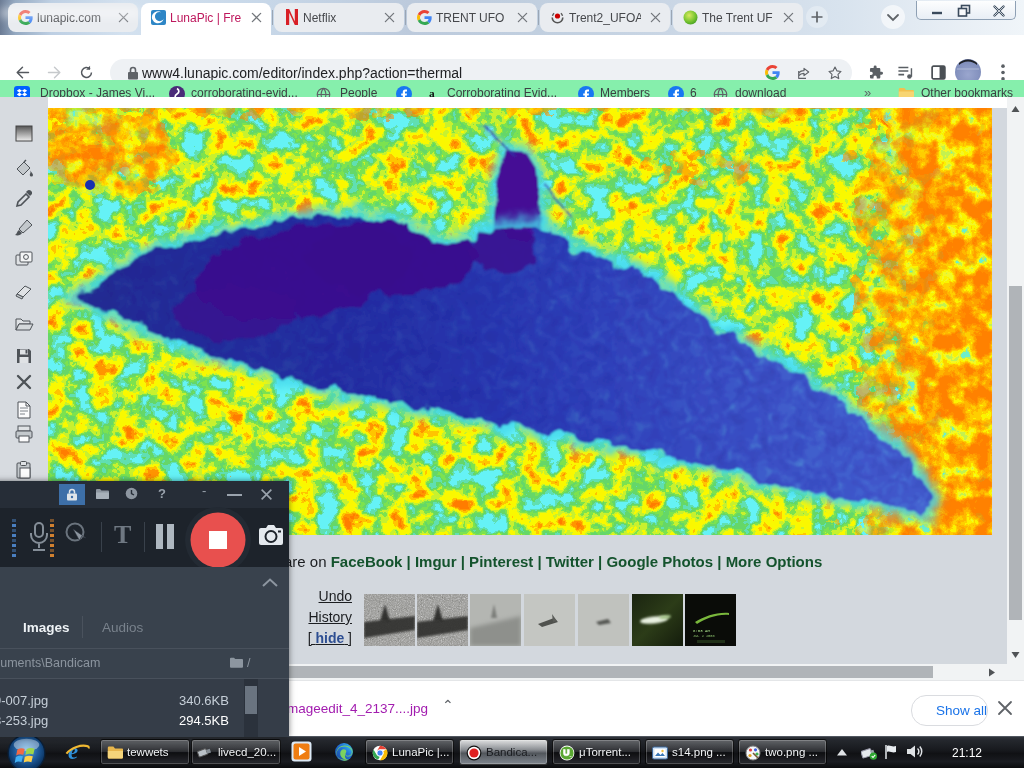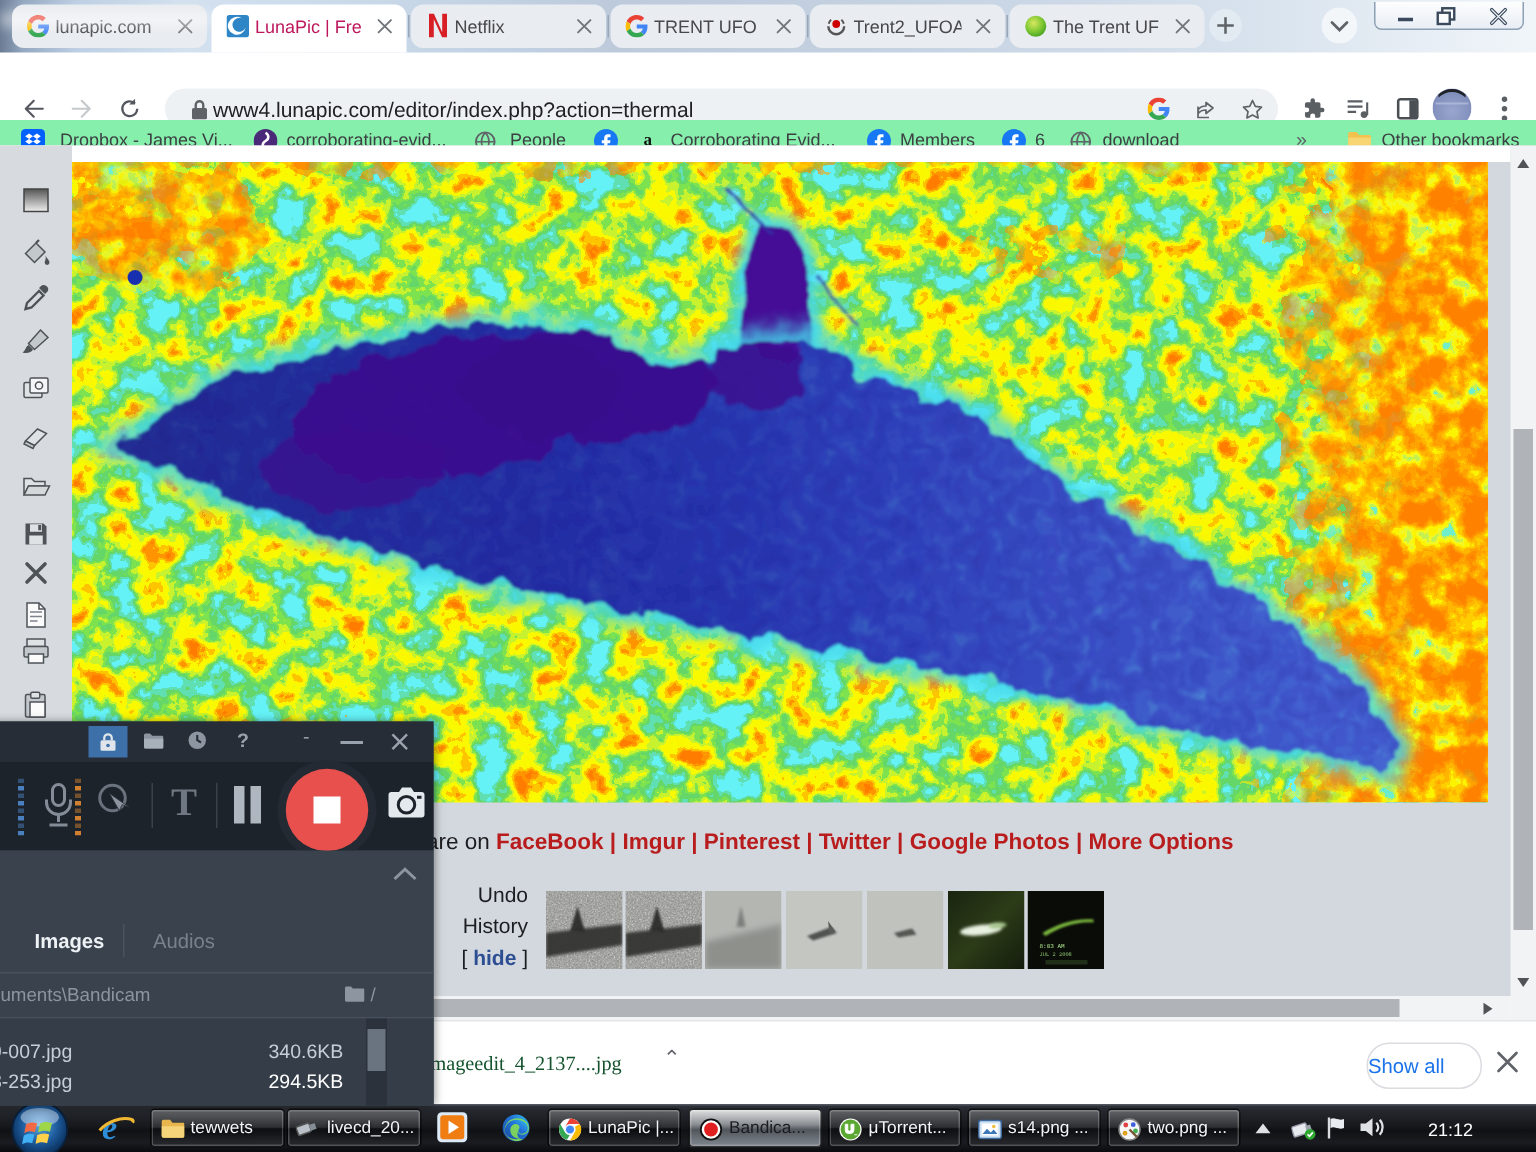--- a/index.html
+++ b/index.html
@@ -22,34 +22,34 @@
 #urltxt { position:absolute; left:32px; top:6px; font-size:14px; color:#202124; letter-spacing:0; }
 
 #bookbar { left:0; top:80px; width:1024px; height:27px; background:#86efac; }
 .bkitem { position:absolute; top:6px; font-size:12px; color:#3c4043; white-space:nowrap; }
 
 #page { left:0; top:97px; width:1024px; height:567px; background:#d3d8de; }
 #pagetop { position:absolute; left:0; top:0; width:1007px; height:11px; background:#fff; }
 #toolstrip { position:absolute; left:0; top:0; width:48px; height:567px; background:#d7dbe0; }
 #thermal { position:absolute; left:48px; top:11px; width:944px; height:427px; }
 #sharerow { position:absolute; left:284px; font-size:15px; color:#1b1d20; white-space:nowrap; }
-#sharerow b { color:#b91c1c; }
-#undoblk { position:absolute; left:296px; top:0; width:56px; text-align:right; font-size:14px; color:#1b1d20; line-height:21px; }
+#sharerow b { color:#14532d; }
+#undoblk { position:absolute; left:296px; top:0; width:56px; text-align:right; font-size:14px; color:#1b1d20; line-height:21px;text-decoration:underline; }
 #undoblk b { color:#2d4e92; }
 .thumb { position:absolute; top:0; width:51px; height:52px; }
 
 #vscroll { position:absolute; right:0; top:97px; width:17px; height:567px; background:#f1f3f4; }
 #vthumb { position:absolute; left:2px; top:189px; width:13px; height:334px; background:#b0b4b8; }
 #hscroll { position:absolute; left:0; top:664px; width:1007px; height:16px; background:#f1f3f4; }
 #hthumb { position:absolute; left:280px; top:2px; width:653px; height:12px; background:#b0b4b8; }
 
 #dlbar { left:0; top:680px; width:1024px; height:56px; background:#fff; border-top:1px solid #e4e6e8; }
-#dlname { position:absolute; left:287px; top:20px; font-size:13.5px; color:#14532d;font-family:Liberation Serif, serif; }
+#dlname { position:absolute; left:287px; top:20px; font-size:13.5px; color:#a21caf; }
 #dlchev { position:absolute; left:442px; top:16px; font-size:14px; color:#5f6368; }
-#showall { position:absolute; left:911px; top:14px; width:77px; height:31px; border:1px solid #dadce0; border-radius:15px; color:#1a73e8; font-size:13.5px; text-align:left; line-height:29px; }
+#showall { position:absolute; left:911px; top:14px; width:77px; height:31px; border:1px solid #dadce0; border-radius:15px; color:#1a73e8; font-size:13.5px; text-align:right; line-height:29px; }
 #dlx { position:absolute; left:996px; top:18px; width:18px; height:18px; color:#5f6368; }
 
 #taskbar { left:0; top:736px; width:1024px; height:32px;
   background:linear-gradient(180deg,#33373e 0%,#24272d 14%,#17191d 45%,#101114 55%,#1a1c21 80%,#0a0b0d 100%); }
 #taskbar:before { content:""; position:absolute; left:0; top:0; width:100%; height:1px; background:#515760; }
 .tbtn { position:absolute; top:3px; height:26px; border-radius:3px;
   background:linear-gradient(180deg,rgba(255,255,255,0.28) 0%,rgba(255,255,255,0.10) 48%,rgba(0,0,0,0.12) 52%,rgba(255,255,255,0.06) 100%);
   border:1px solid rgba(0,0,0,0.75); box-shadow:inset 0 0 0 1px rgba(255,255,255,0.22); }
 .tbtn .tlabel { position:absolute; left:26px; top:6px; font-size:11.5px; color:#f2f4f6; text-shadow:0 1px 2px rgba(0,0,0,0.8); white-space:nowrap; }
 .tbtn.lit { background:linear-gradient(180deg,rgba(255,255,255,0.85) 0%,rgba(235,240,245,0.55) 40%,rgba(180,190,200,0.40) 55%,rgba(210,220,230,0.55) 100%); }

